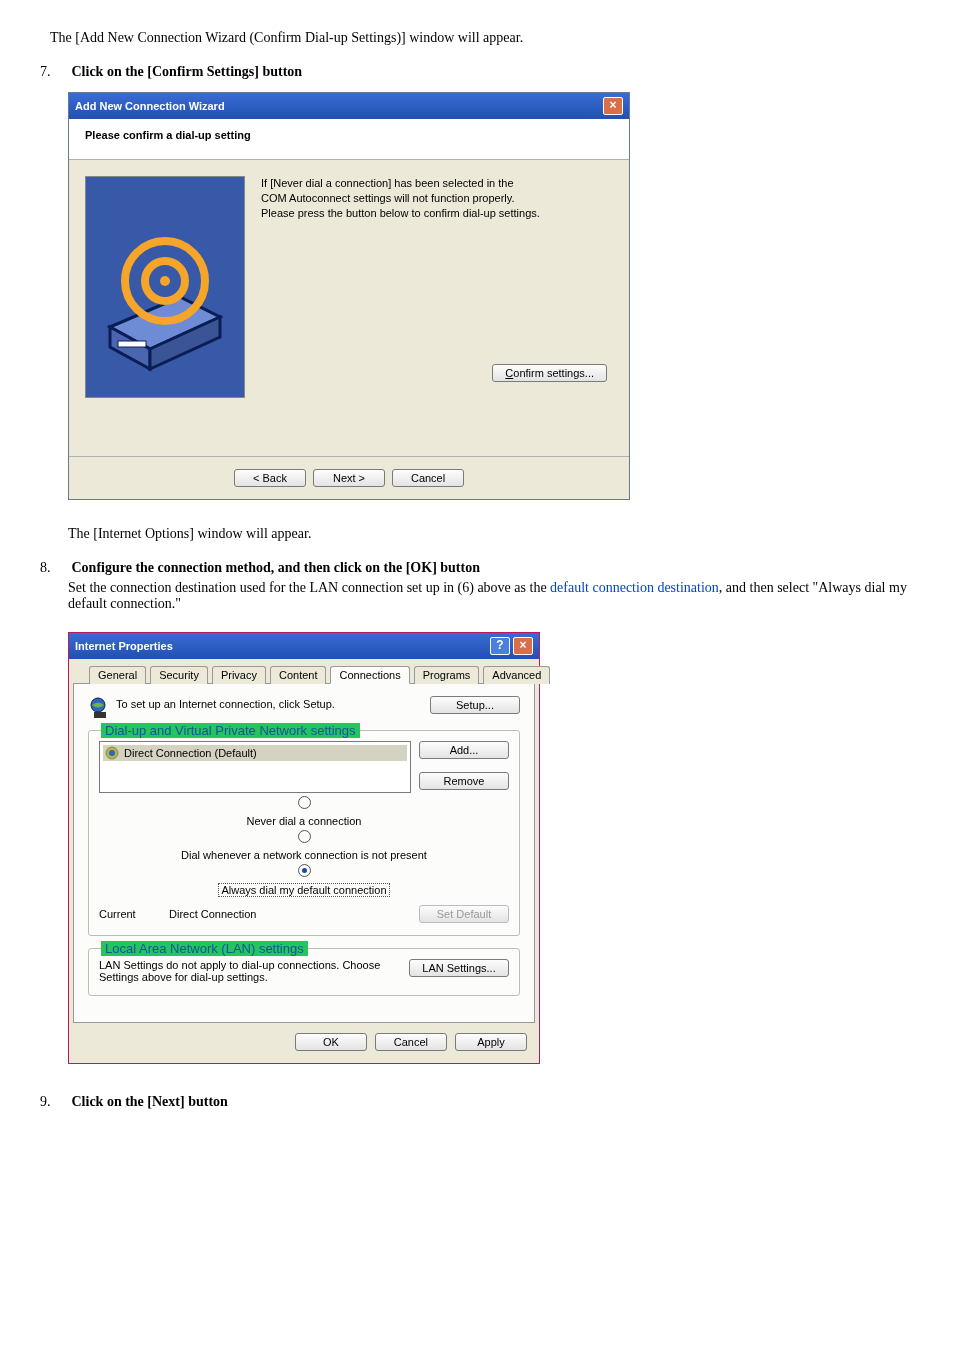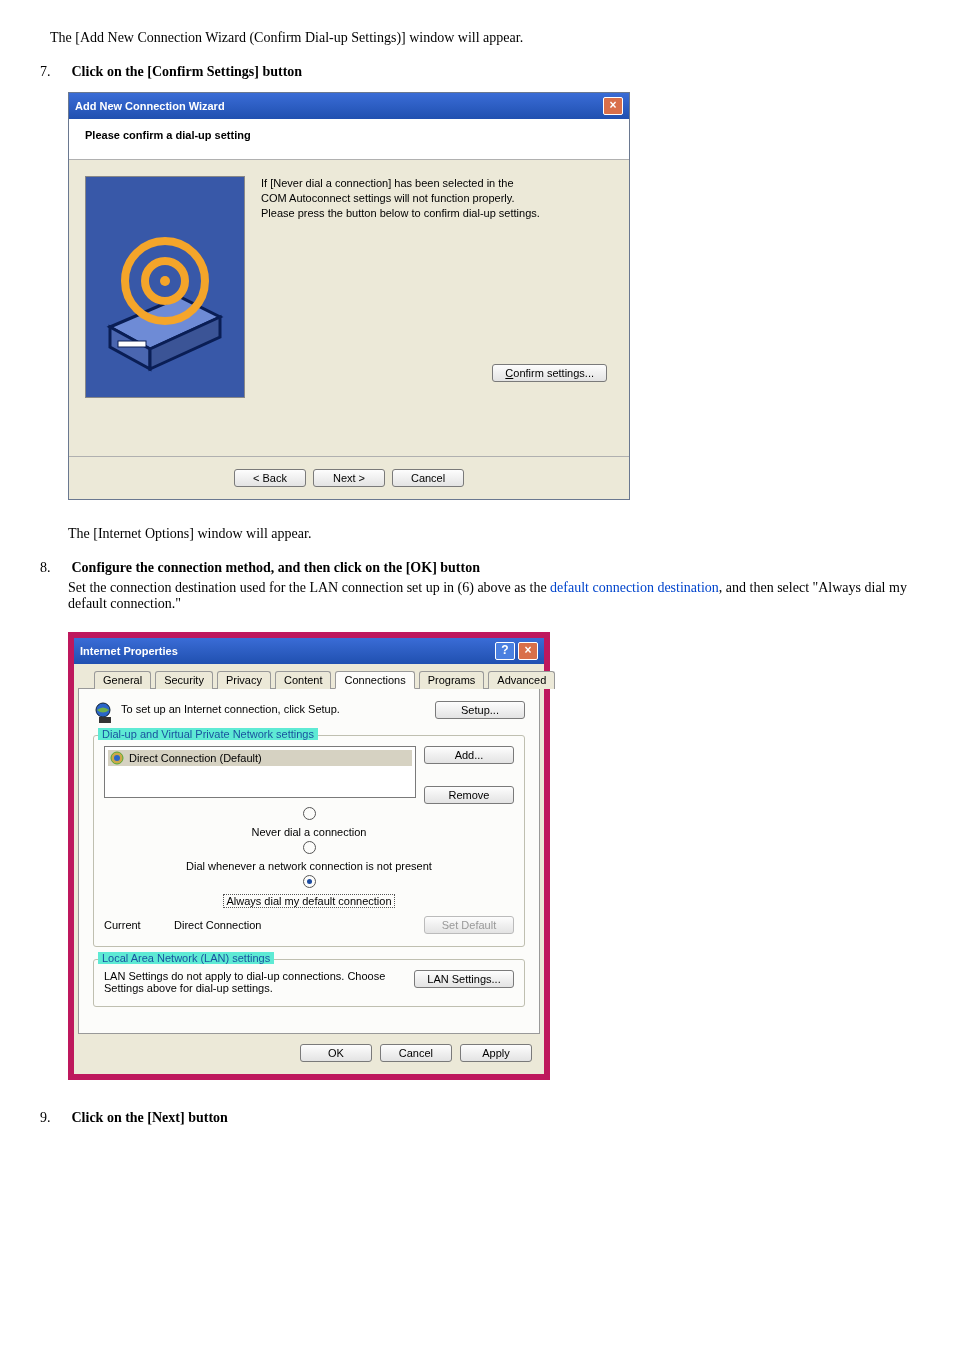--- a/index.html
+++ b/index.html
@@ -112,21 +112,21 @@
     padding: 12px;
     text-align: center;
   }
   .wizard-footer .xp-button { margin: 0 2px; min-width: 72px;}
   .underline-first::first-letter { text-decoration: underline; }
 
   
   .dialog-props {
     margin: 20px 0 30px 28px;
     width: 470px;
-    border: 6px solid #be185d;
+    border: 1px solid #be185d;
     background: #ece9d8;
     font-family: Tahoma, Arial, sans-serif;
     font-size: 11px;
   }
   .props-title {
     background: linear-gradient(to bottom, #3a6cd6, #2050b0);
     color:#fff;
     font-weight:bold;
     padding:4px 6px;
     display:flex;
@@ -172,40 +172,40 @@
   .fieldset {
     border:1px solid #bfbfb0;
     border-radius:3px;
     padding:10px 10px 12px 10px;
     margin-bottom:12px;
     position:relative;
   }
   .legend {
     position:absolute;
     top:-8px;
-    left:4px;
-    background:#5eead4;
+    left:12px;
+    background:#22c55e;
     padding:0 4px;
     color:#18529e;
-    font-size:11px;
+    font-size:13px;
   }
   .listbox {
     background:#fff;
     border:1px solid #7a7a7a;
     height:44px;
     padding:3px;
     overflow:hidden;
   }
   .list-item {
     display:flex; align-items:center; gap:5px;
     padding:1px 2px;
   }
   .list-item.selected { background:#d6d2c2; }
   .list-icon { width:14px;height:14px; }
-  .sidebtns { display:flex;flex-direction:column;gap:22px;margin-left:8px; }
+  .sidebtns { display:flex;flex-direction:column;gap:13px;margin-left:8px; }
   .radio-row { display:flex;align-items:center;gap:6px;margin:3px 0;flex-direction:column; }
   .radio { width:11px;height:11px;border:1px solid #555;border-radius:50%;display:inline-flex;align-items:center;justify-content:center; }
   .radio.checked::after { content:"";width:5px;height:5px;background:#1a4aa0;border-radius:50%; }
   .dotted-sel { border:1px dotted #555;padding:0 2px; }
   .current-line { display:flex;align-items:center;margin-top:8px; }
   .current-label { width:70px; }
   .current-value { flex:1; }
   .disabled { color:#999; border-color:#bbb; }
   .props-footer { padding:10px 12px 12px; text-align:right; }
   .props-footer .xp-button { min-width:72px; margin-left:5px; }

